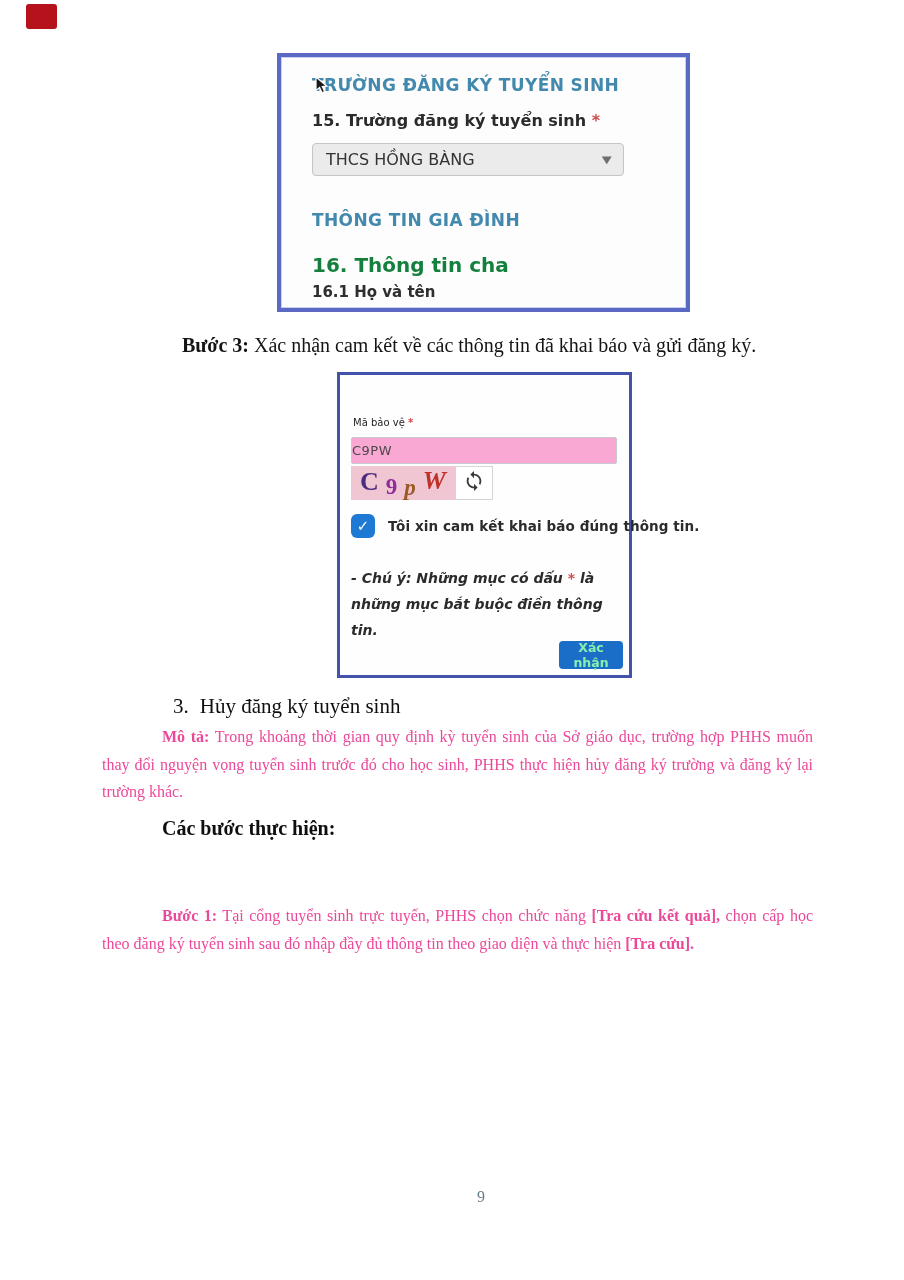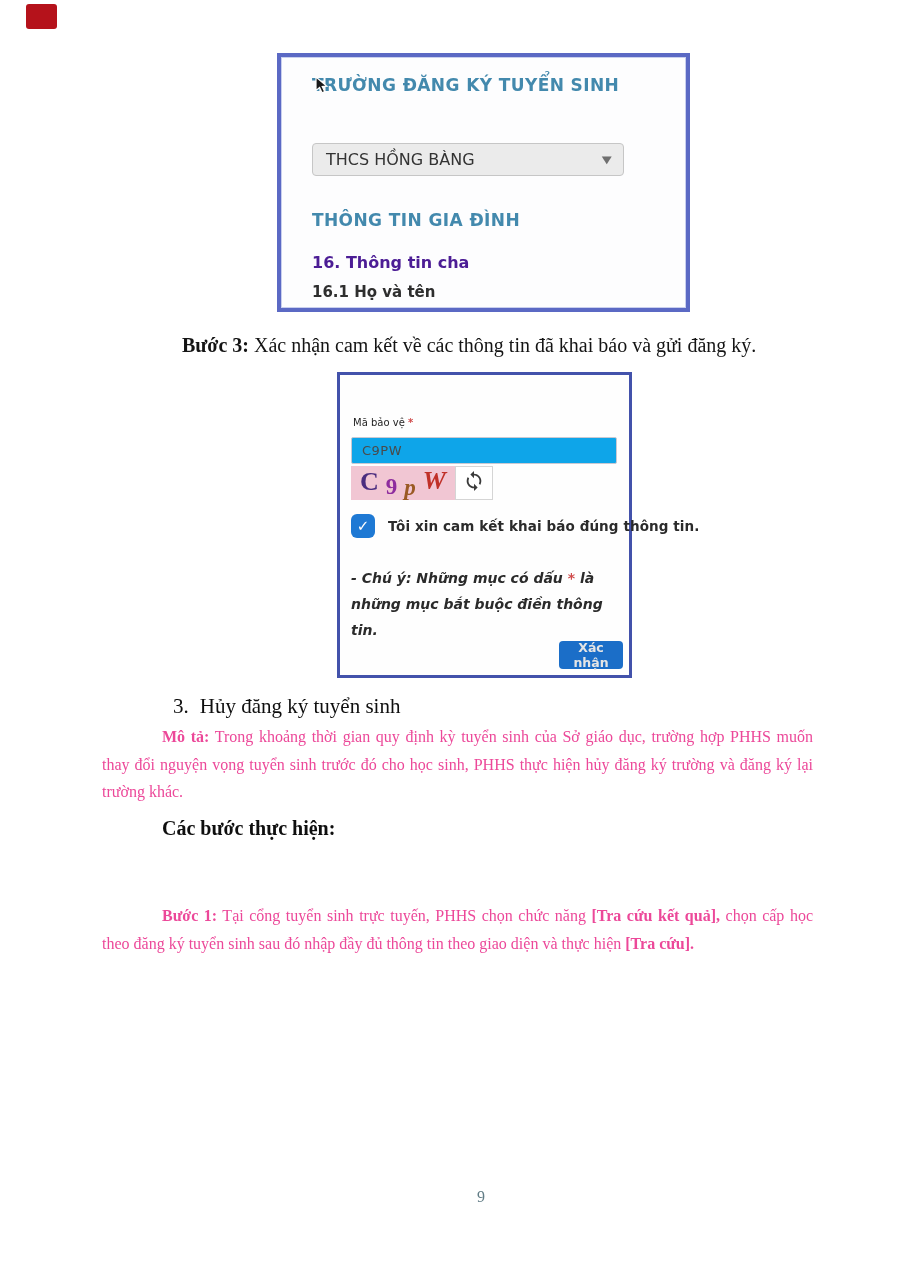--- a/index.html
+++ b/index.html
@@ -23,56 +23,56 @@
   #sec1-title { top:18px; }
   #sec2-title { top:153px; }
   #cursor { position:absolute; left:32px; top:19px; z-index:3; }
   #field15-label { position:absolute; left:31px; top:54px; font-size:16px; font-weight:700; color:#2b2b2b; }
   .req-star { color:#cf4a4a; font-weight:700; }
   #dropdown { position:absolute; left:31px; top:86px; width:312px; height:33px;
     background:#ebebeb; border:1px solid #c6c6c6; border-radius:4px;
     display:flex; align-items:center; padding:0 12px 0 13px; cursor:default; }
   #dropdown .val { font-size:16px; color:#333; flex:1 1 auto; white-space:nowrap; }
   #dropdown .caret { font-size:10px; color:#6f6f6f; flex:0 0 auto; transform:scaleX(1.3); }
-  #field16-label { position:absolute; left:31px; top:196px; font-size:16px; font-weight:700; color:#4c1d95; }
+  #field16-label { position:absolute; left:31px; top:196px; font-size:20px; font-weight:700; color:#15803d; }
   #field16-1-label { position:absolute; left:31px; top:226px; font-size:15px; font-weight:600; color:#2e2e2e; }
 
   
   #caption-step3 { position:absolute; left:182px; top:334px; font-size:20px; color:#141414; }
   .bold { font-weight:700; }
 
   
   #box2 { position:absolute; left:337px; top:372px; width:295px; height:306px;
     background:#fefefe; border:3px solid #4352ab; }
   #box2 .inner { position:relative; width:100%; height:100%; }
   #captcha-label { position:absolute; left:13px; top:42px; font-size:10px; font-weight:500; color:#1f1f1f; }
   #captcha-input { position:absolute; left:11px; top:62px; width:266px; height:27px;
-    border:1px solid #c9c9d2; border-radius:2px; background:#0ea5e9; color:#4a4a4a;
-    font-size:13px; letter-spacing:.5px; padding:0 0 0 10px;
+    border:1px solid #c9c9d2; border-radius:2px; background:#f9a8d4; color:#4a4a4a;
+    font-size:13px; letter-spacing:.5px; padding:0 0 0 0;
     font-family:"DejaVu Sans","Liberation Sans",sans-serif; }
   #captcha-row { position:absolute; left:11px; top:91px; display:flex; align-items:stretch; height:34px; }
   #captcha-img { width:104px; background:#f1c6d3; display:flex; align-items:center;
     justify-content:center; gap:7px; font-family:"Liberation Serif","DejaVu Serif",serif; }
   .cap-char { font-weight:700; line-height:1; }
   #captcha-char-0 { font-size:26px; transform:translateY(-1px); }
   #captcha-char-1 { font-size:23px; transform:translateY(3px); }
   #captcha-char-2 { font-size:23px; font-style:italic; transform:translateY(4px); }
   #captcha-char-3 { font-size:26px; font-style:italic; transform:translateY(-2px); }
   #refresh-btn { width:38px; background:#fff; border:1px solid #d5d5d5; display:flex;
     align-items:center; justify-content:center; cursor:pointer; }
   #checkbox-row { position:absolute; left:11px; top:139px; display:flex; align-items:center; }
   #commit-checkbox { width:24px; height:24px; background:#1e79d4; border-radius:6px;
     display:flex; align-items:center; justify-content:center; color:#fff; font-size:15px;
     font-weight:700; cursor:pointer; font-family:"DejaVu Sans",sans-serif; flex:0 0 auto; }
   #checkbox-label { margin-left:13px; font-size:13.5px; font-weight:700; color:#2b2b2b;
     white-space:nowrap; letter-spacing:.1px; }
   #note { position:absolute; left:11px; top:190px; width:268px; font-style:italic;
     font-weight:600; font-size:14px; line-height:26px; color:#2b2b2b; }
   #confirm-btn { position:absolute; right:6px; bottom:6px; width:64px; height:28px;
-    background:#1b6ec8; border:none; border-radius:4px; color:#e5e5e5; font-size:12.5px;
+    background:#1b6ec8; border:none; border-radius:4px; color:#86efac; font-size:12.5px;
     font-weight:600; cursor:pointer; display:flex; align-items:center; justify-content:center;
     font-family:"DejaVu Sans","Liberation Sans",sans-serif; }
   #box2 .sans-ui { font-family:"DejaVu Sans","Liberation Sans",sans-serif; }
 
   
   #section3-heading { position:absolute; left:173px; top:694px; font-size:21px; font-weight:400; color:#0f0f0f; }
   #section3-heading .num { margin-right:11px; }
   .para { position:absolute; left:102px; width:711px; font-size:16px; line-height:27.5px;
     text-align:justify; text-indent:60px; color:#ec4899; }
   #desc-para { top:723px; }
@@ -88,20 +88,23 @@
   <div id="corner-mark"></div>
 
   <div id="box1">
     <div class="inner sans">
       <span id="cursor">
         <svg width="17" height="19" viewBox="0 0 17 19">
           <path d="M3 1 L3 14.5 L6.6 11.5 L9 16.8 L11.6 15.6 L9.2 10.6 L13.9 10.2 Z" fill="#1a1a1a" stroke="#ffffff" stroke-width="1.2"></path>
         </svg>
       </span>
       <div id="sec1-title" class="teal-header">TRƯỜNG ĐĂNG KÝ TUYỂN SINH</div>
+      <div id="field15-label">
+        <span>15. Trường đăng ký tuyển sinh </span><span class="req-star">*</span>
+      </div>
       <div id="dropdown">
         <span class="val">THCS HỒNG BÀNG</span>
         <span class="caret">▼</span>
       </div>
       <div id="sec2-title" class="teal-header">THÔNG TIN GIA ĐÌNH</div>
       <div id="field16-label">16. Thông tin cha</div>
       <div id="field16-1-label">16.1 Họ và tên</div>
     </div>
   </div>
 

